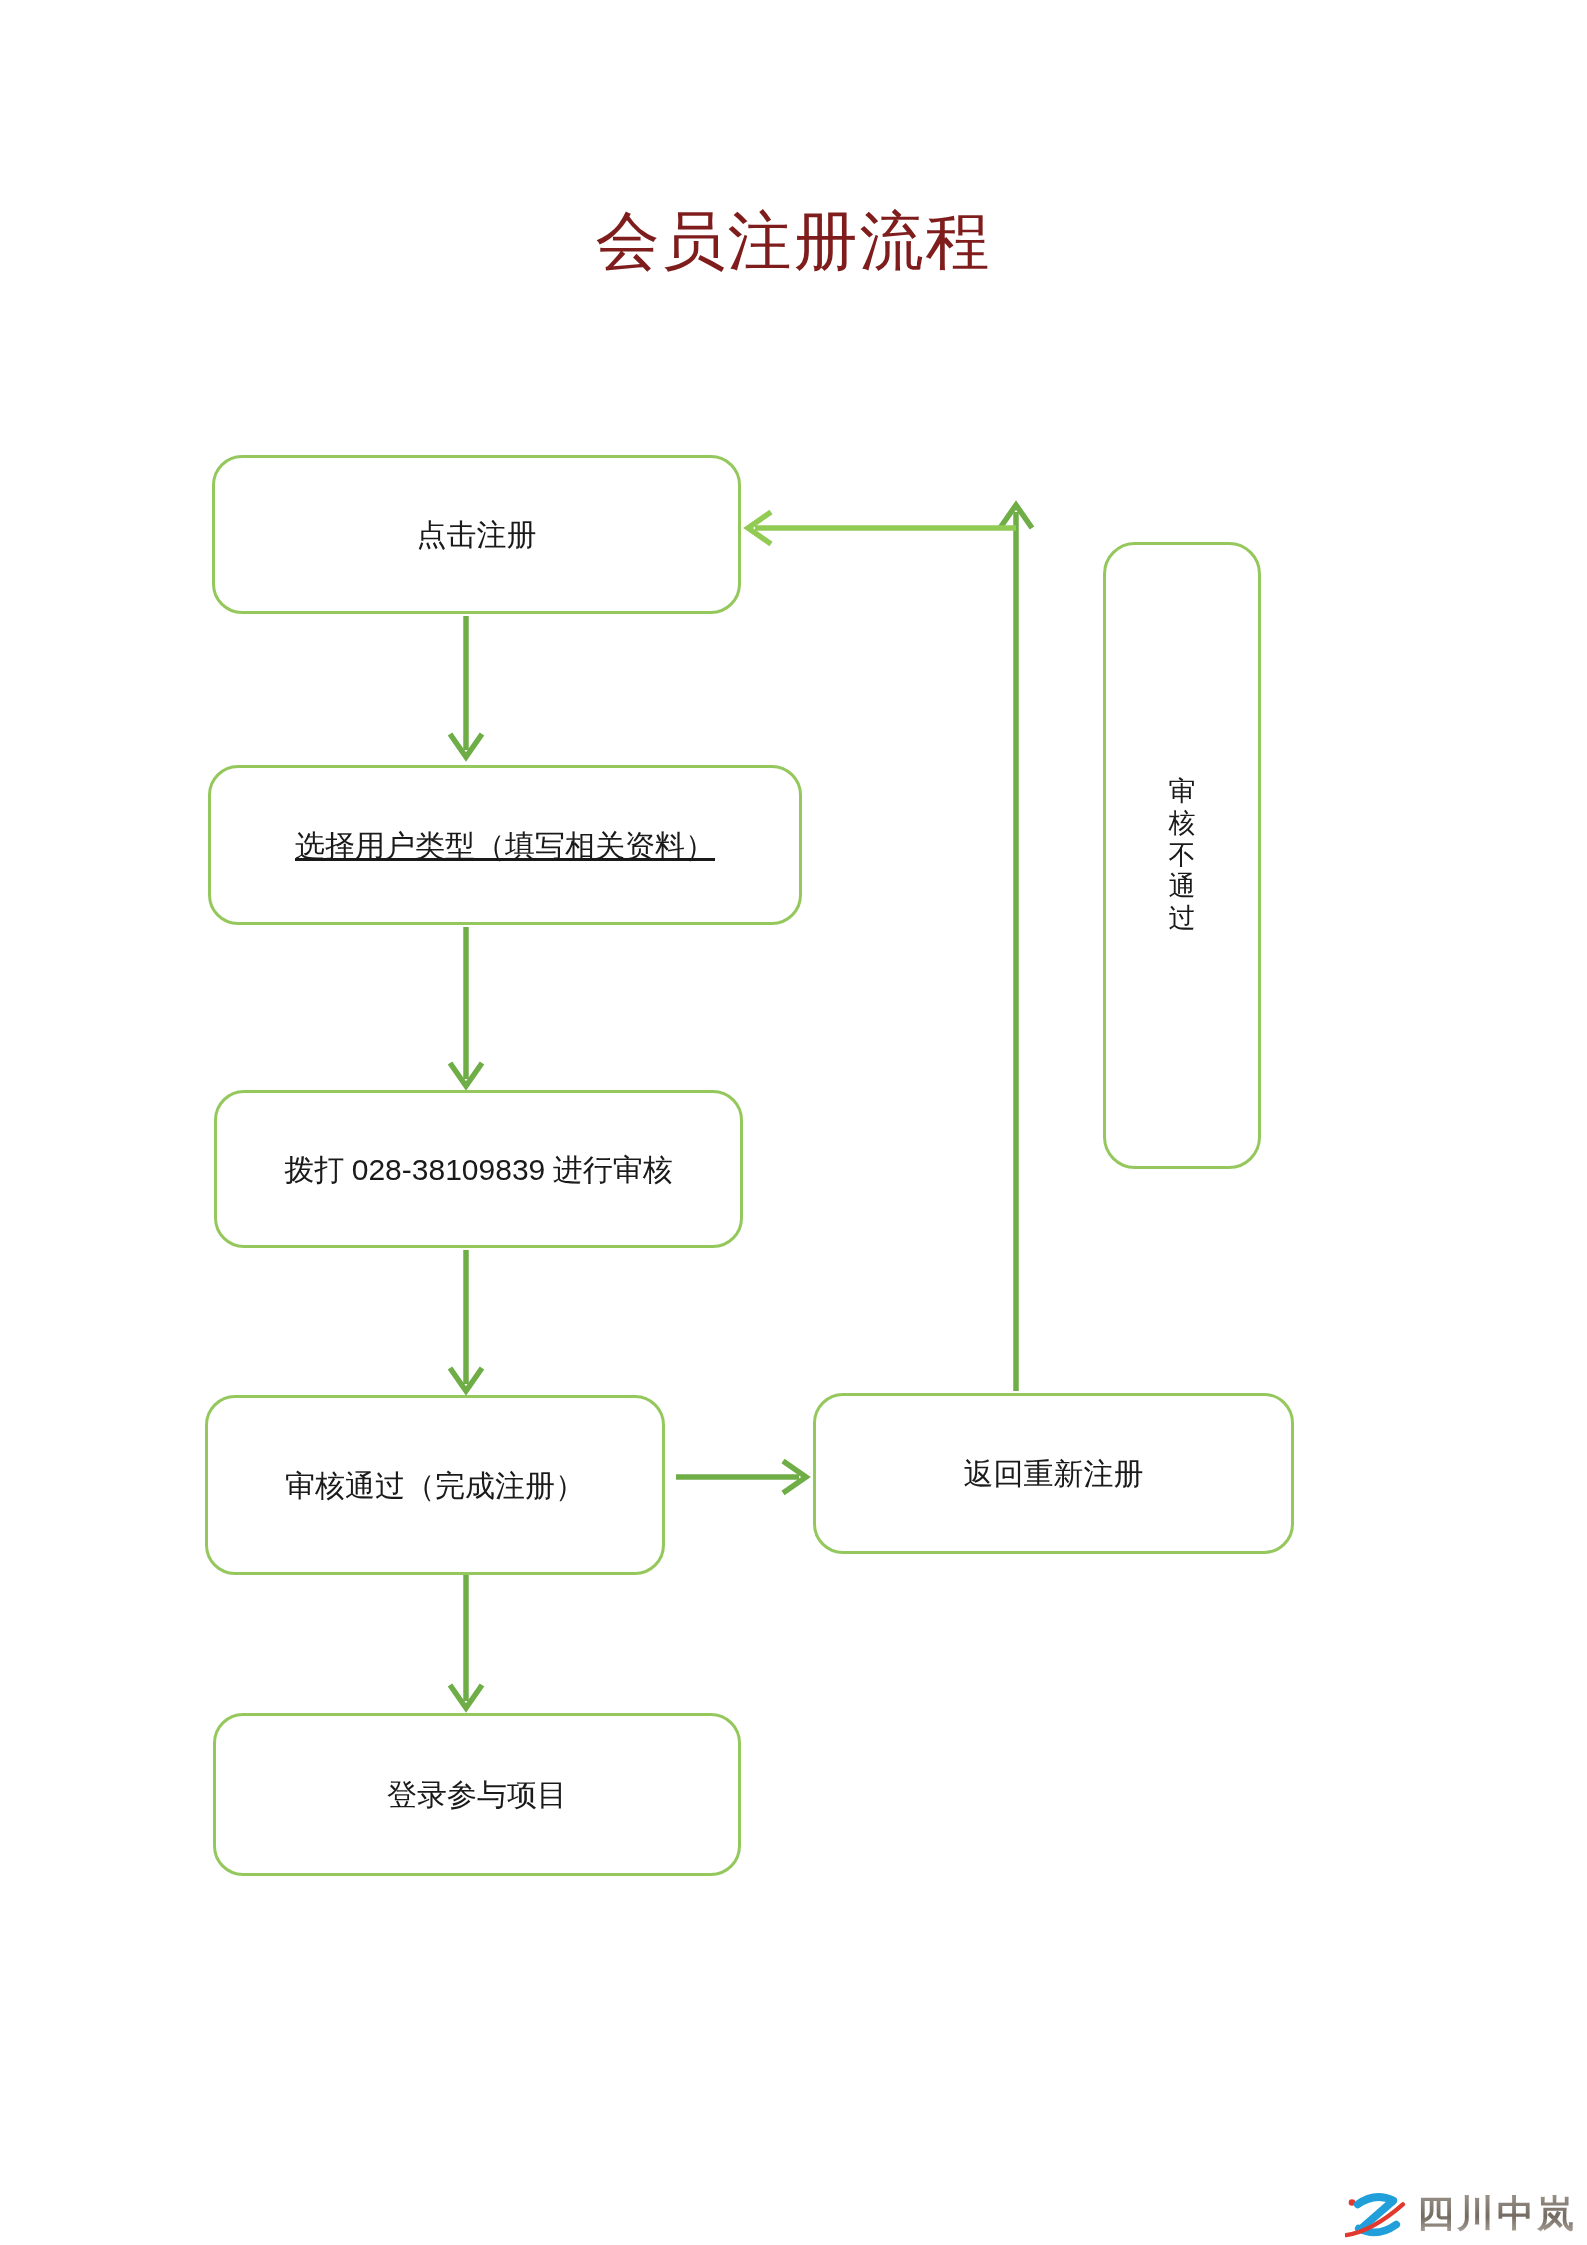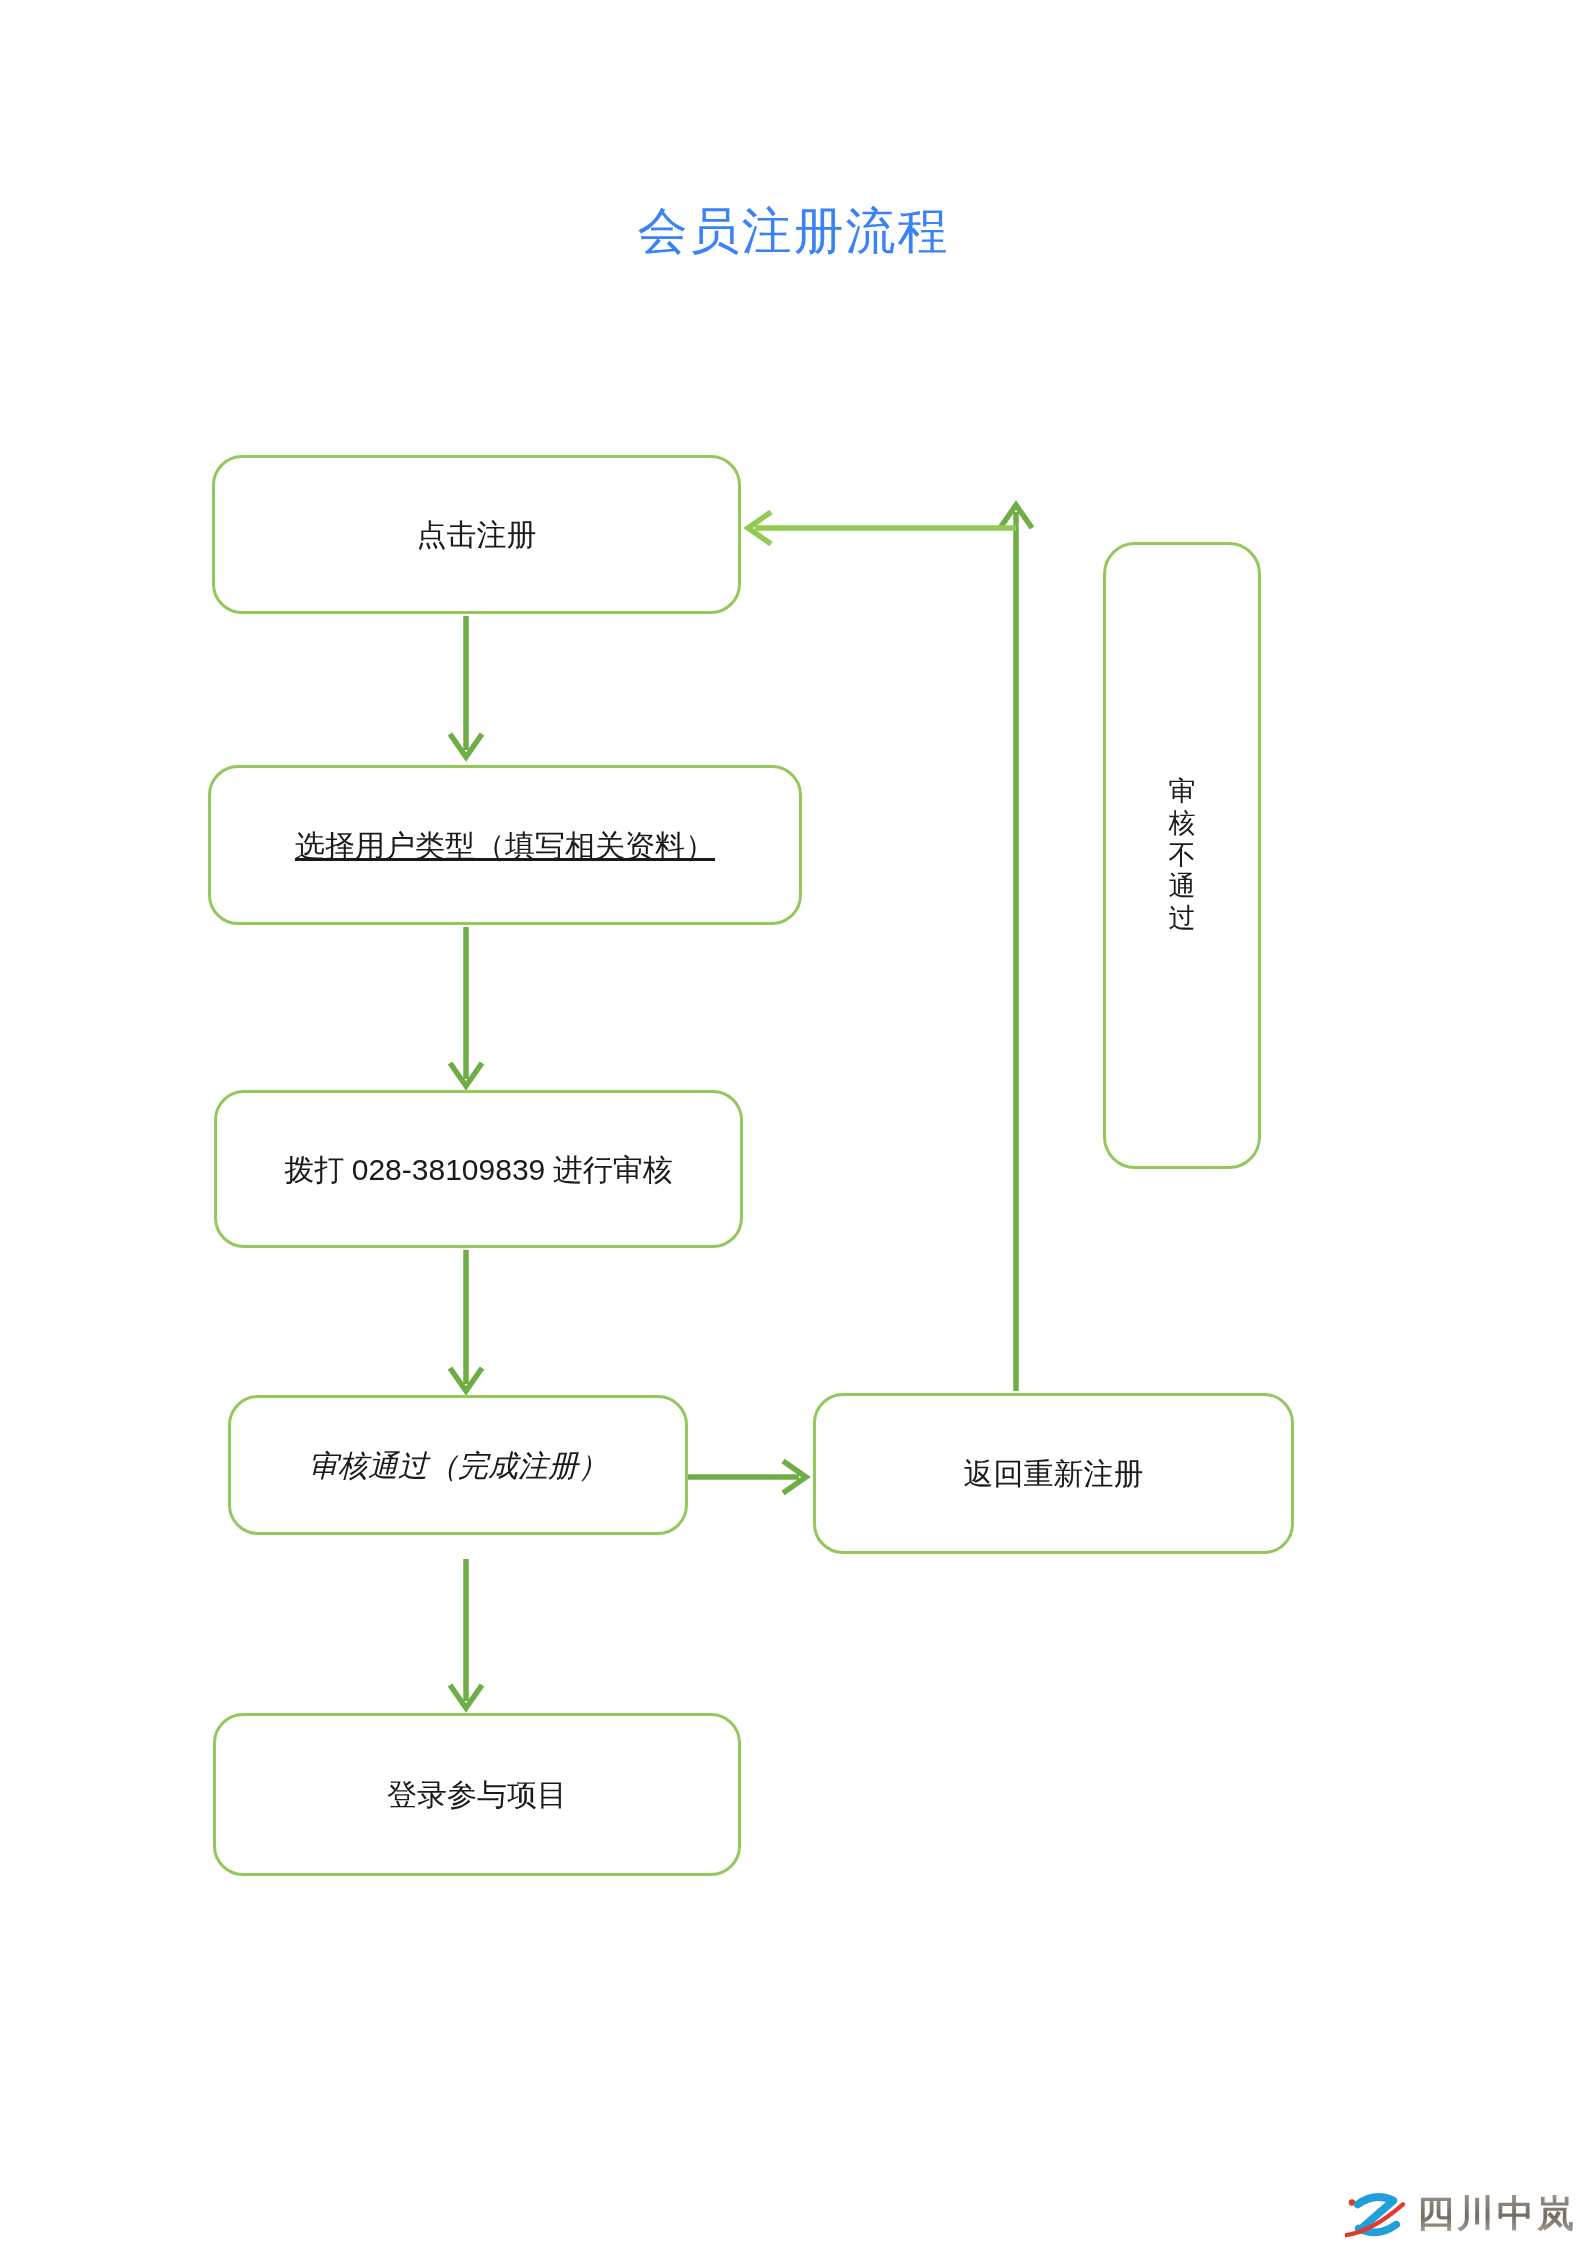--- a/index.html
+++ b/index.html
@@ -16,38 +16,38 @@
   .canvas{
     position:relative;
     width:1587px;height:2245px;
     background:#ffffff;
     font-family:"Liberation Serif","DejaVu Serif",serif;
     overflow:hidden;
   }
   .page-title{
     position:absolute;top:198px;left:0;width:1587px;
     text-align:center;
-    font-size:50px;color:#3b82f6;letter-spacing:2px;
+    font-size:64px;color:#7f1d1d;letter-spacing:2px;
     font-weight:400;
   }
   .node{
     position:absolute;
     box-sizing:border-box;
     border:3px solid var(--box-border);
     border-radius:30px;
     background:#ffffff;
     display:flex;align-items:center;justify-content:center;
     font-size:30px;color:var(--node-text);
     text-align:center;
     line-height:1.3;
   }
   .n1{left:212px;top:455px;width:529px;height:159px;align-items:center;}
   .n2{left:208px;top:765px;width:594px;height:160px;text-decoration:underline;}
   .n3{left:214px;top:1090px;width:529px;height:158px;}
-  .n4{left:228px;top:1395px;width:460px;height:140px;font-style:italic;}
+  .n4{left:205px;top:1395px;width:460px;height:180px;}
   .n5{left:813px;top:1393px;width:481px;height:161px;}
   .n6{left:213px;top:1713px;width:528px;height:163px;}
   .n-tall{left:1103px;top:542px;width:158px;height:627px;border-radius:32px;}
   .vtext{
     width:32px;
     word-break:break-all;
     line-height:1.18;
     font-size:27px;
     text-align:center;
   }

